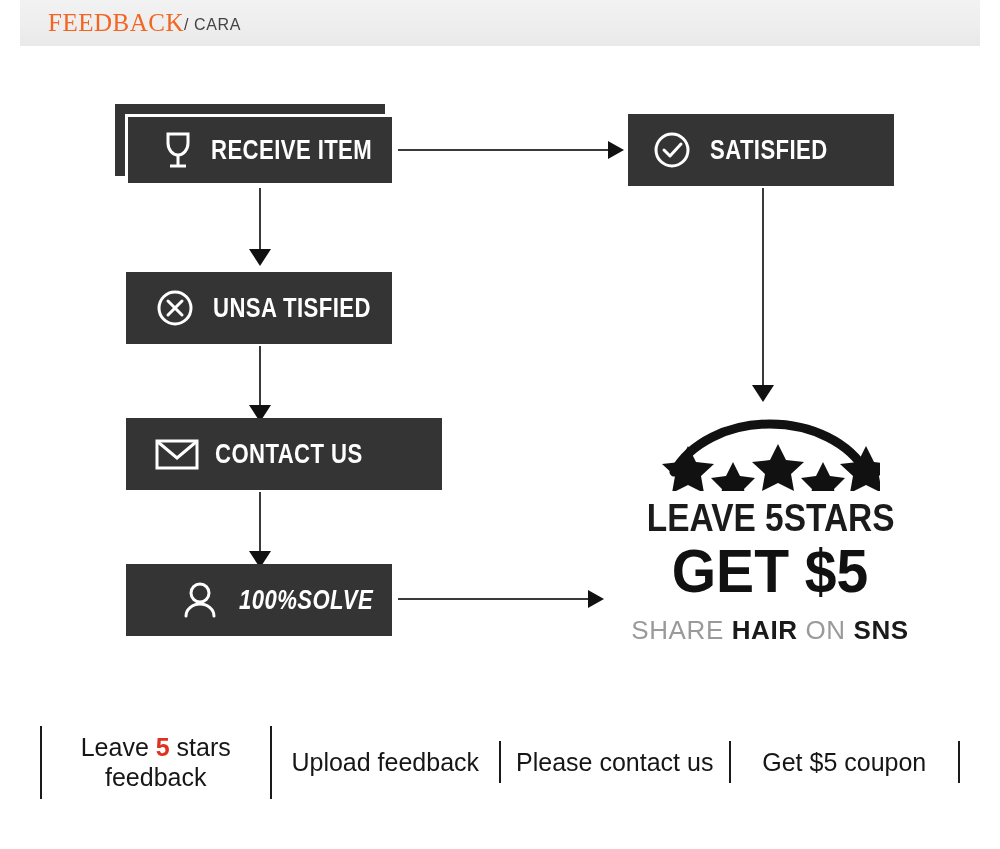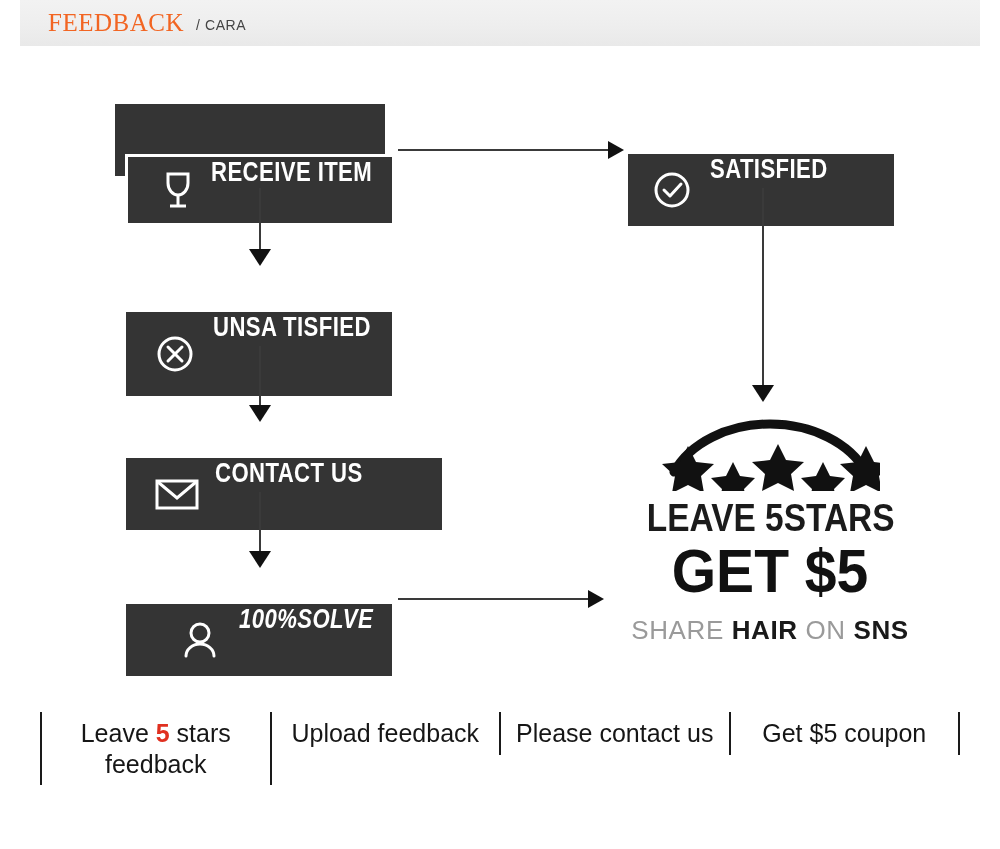--- a/index.html
+++ b/index.html
@@ -30,43 +30,43 @@
   }
   .header-title {
     color: #f26522;
     font-size: 25px;
     font-weight: normal;
     letter-spacing: 0.5px;
     font-family: Liberation Serif, serif;
   }
   .header-sub {
     color: #444444;
-    font-size: 14px;
+    font-size: 16px;
     letter-spacing: 0.6px;
-    margin-left: 12px;
+    margin-left: 0;
     position: relative;
     top: 2px;
   }
 
   
   .flow {
     position: absolute;
     left: 0;
     top: 46px;
     width: 1000px;
     height: 655px;
   }
 
   
   .box {
     position: absolute;
     background: #343434;
     display: flex;
+    align-items: center;
     box-sizing: border-box;
-    margin-top: 40px;
   }
   .box-label {
     color: #ffffff;
     font-family: "Liberation Sans Narrow", "Liberation Sans", sans-serif;
     font-weight: bold;
     font-size: 27px;
     letter-spacing: 0.5px;
     transform: scaleX(0.82);
     transform-origin: left center;
     white-space: nowrap;
@@ -157,21 +157,21 @@
   }
 
   
   .benefits {
     position: absolute;
     left: 0;
     top: 712px;
     width: 1000px;
     height: 100px;
     display: flex;
-    align-items: flex-start;
+    align-items: center;
     padding: 0 40px;
     box-sizing: border-box;
   }
   .benefit {
     flex: 1 1 0;
     display: flex;
     align-items: center;
     justify-content: center;
     text-align: center;
     font-size: 25px;
@@ -223,21 +223,21 @@
       </svg>
     </span>
     <span class="box-label" style="margin-left:18px;">SATISFIED</span>
   </div>
 
   <div>
     <div class="arrow-line-v" style="left:259px; top:142px; width:2px; height:65px;"></div>
     <div class="arrow-head-d" style="left:249px; top:203px;"></div>
   </div>
 
-  <div class="box" style="left:126px; top:226px; width:266px; height:84px; padding-left:29px;">
+  <div class="box" style="left:126px; top:226px; width:266px; height:72px; padding-left:29px;">
     <span class="box-icon">
       <svg width="40" height="40" viewBox="0 0 40 40">
         <circle cx="20" cy="20" r="16" fill="none" stroke="#ffffff" stroke-width="3"></circle>
         <line x1="13" y1="13" x2="27" y2="27" stroke="#ffffff" stroke-width="3" stroke-linecap="round"></line>
         <line x1="27" y1="13" x2="13" y2="27" stroke="#ffffff" stroke-width="3" stroke-linecap="round"></line>
       </svg>
     </span>
     <span class="box-label" style="margin-left:18px;">UNSA TISFIED</span>
   </div>
 

